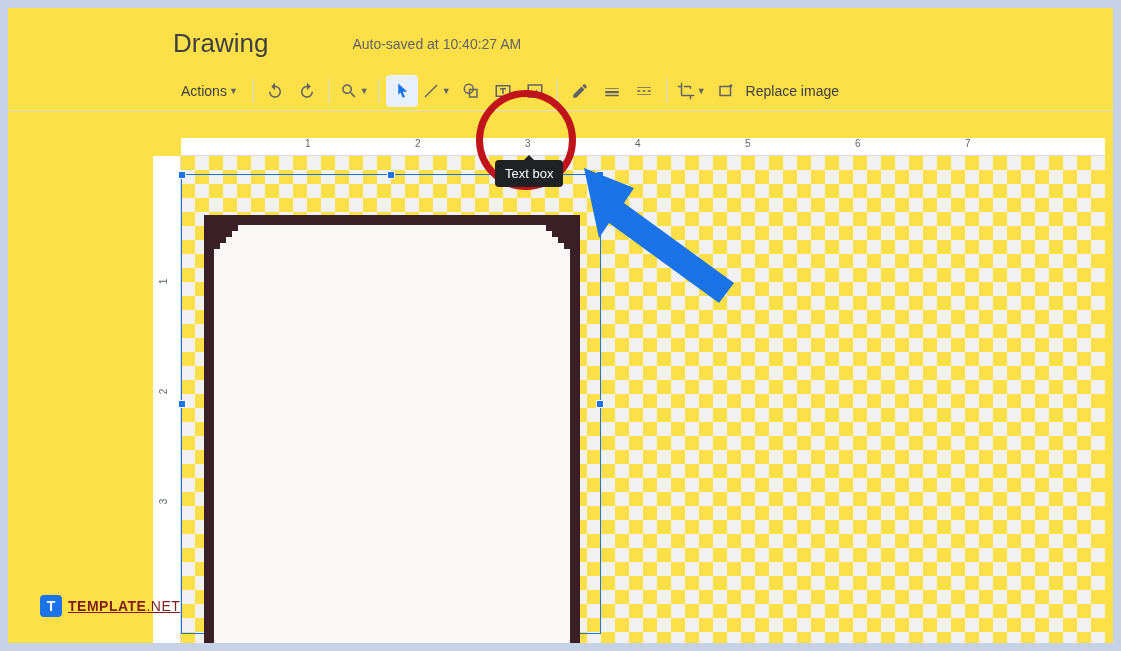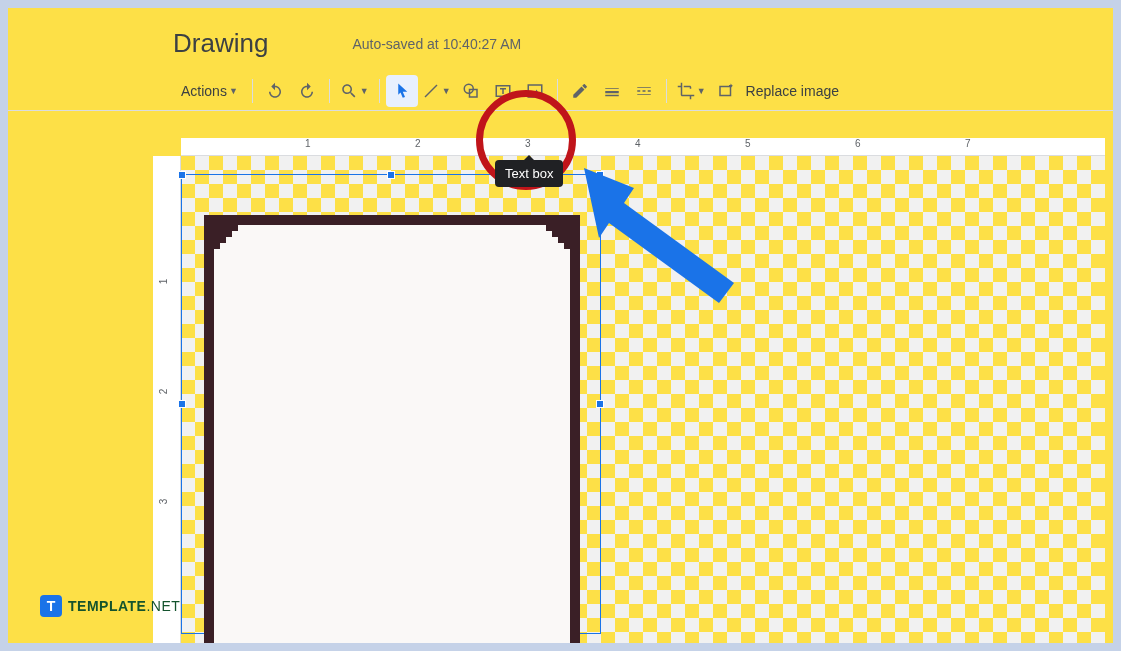--- a/index.html
+++ b/index.html
@@ -28,21 +28,21 @@
 .frame-image { position: absolute; top: 40px; left: 22px; width: 376px; height: 450px; border: 10px solid #3a1f26; background: #faf8f7; }
 .corner { position: absolute; width: 36px; height: 36px; }
 .corner svg { width: 36px; height: 36px; }
 .corner.tl { top: 0; left: 0; } .corner.tr { top: 0; right: 0; transform: scaleX(-1); }
 .tooltip { position: absolute; top: 133px; left: 487px; background: #202124; color: #fff; font-size: 13px; padding: 6px 10px; border-radius: 4px; z-index: 10; margin-top: 19px; }
 .tooltip::before { content: ''; position: absolute; top: -5px; left: 50%; margin-left: -5px; border-left: 5px solid transparent; border-right: 5px solid transparent; border-bottom: 5px solid #202124; }
 .circle-highlight { position: absolute; top: 82px; left: 468px; width: 100px; height: 100px; border: 7px solid #c0141a; border-radius: 50%; z-index: 5; }
 .arrow-annot { position: absolute; top: 160px; left: 576px; z-index: 5; }
 .watermark { position: absolute; bottom: 34px; left: 40px; display: flex; align-items: center; gap: 6px; z-index: 20; }
 .wm-logo { width: 22px; height: 22px; background: #1a73e8; border-radius: 4px; color: #fff; display: flex; align-items: center; justify-content: center; font-weight: bold; font-size: 14px; }
-.wm-text { font-size: 14px; font-weight: bold; color: #14532d; letter-spacing: 0.5px; }
+.wm-text { font-size: 14px; font-weight: bold; color: #7f1d1d; letter-spacing: 0.5px; text-decoration: underline; }
 .wm-text .light { font-weight: 400; }
 .replace-txt { font-size: 14px; color: #3c4043; margin-left: 4px; text-align: center; }
 </style>
 </head>
 <body>
 
 <div class="outer-frame">
 
   <div class="header">
     <div class="title">Drawing</div>

